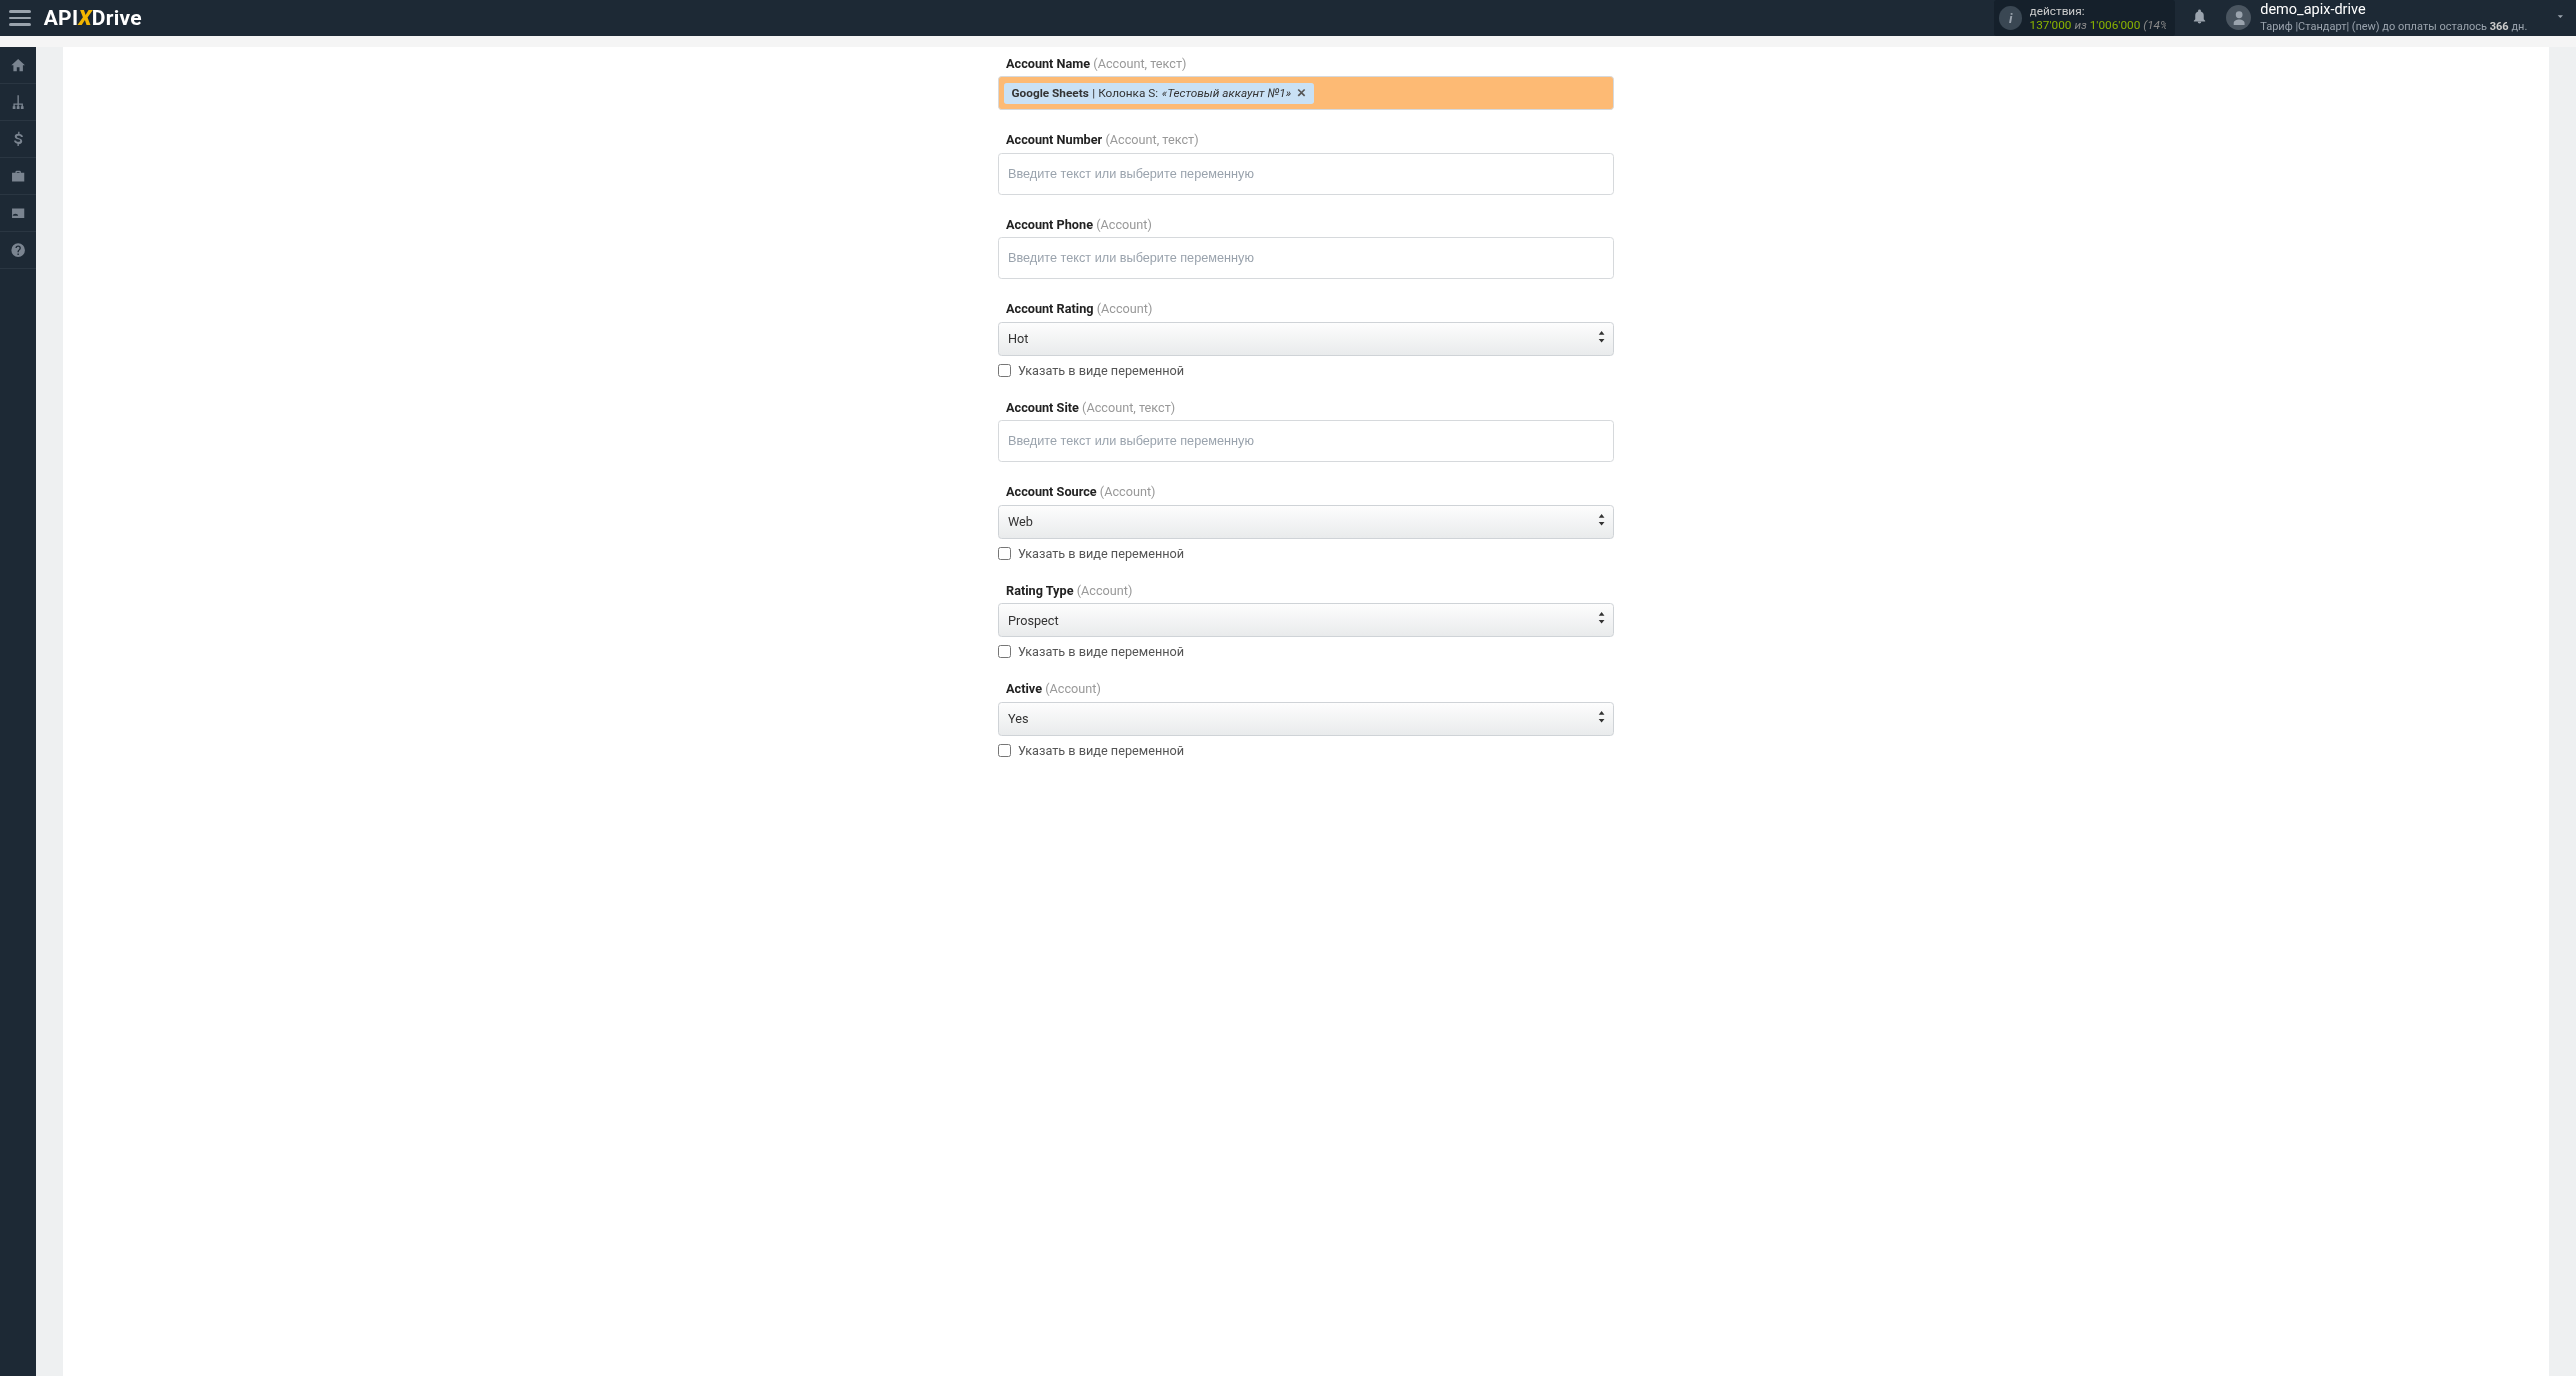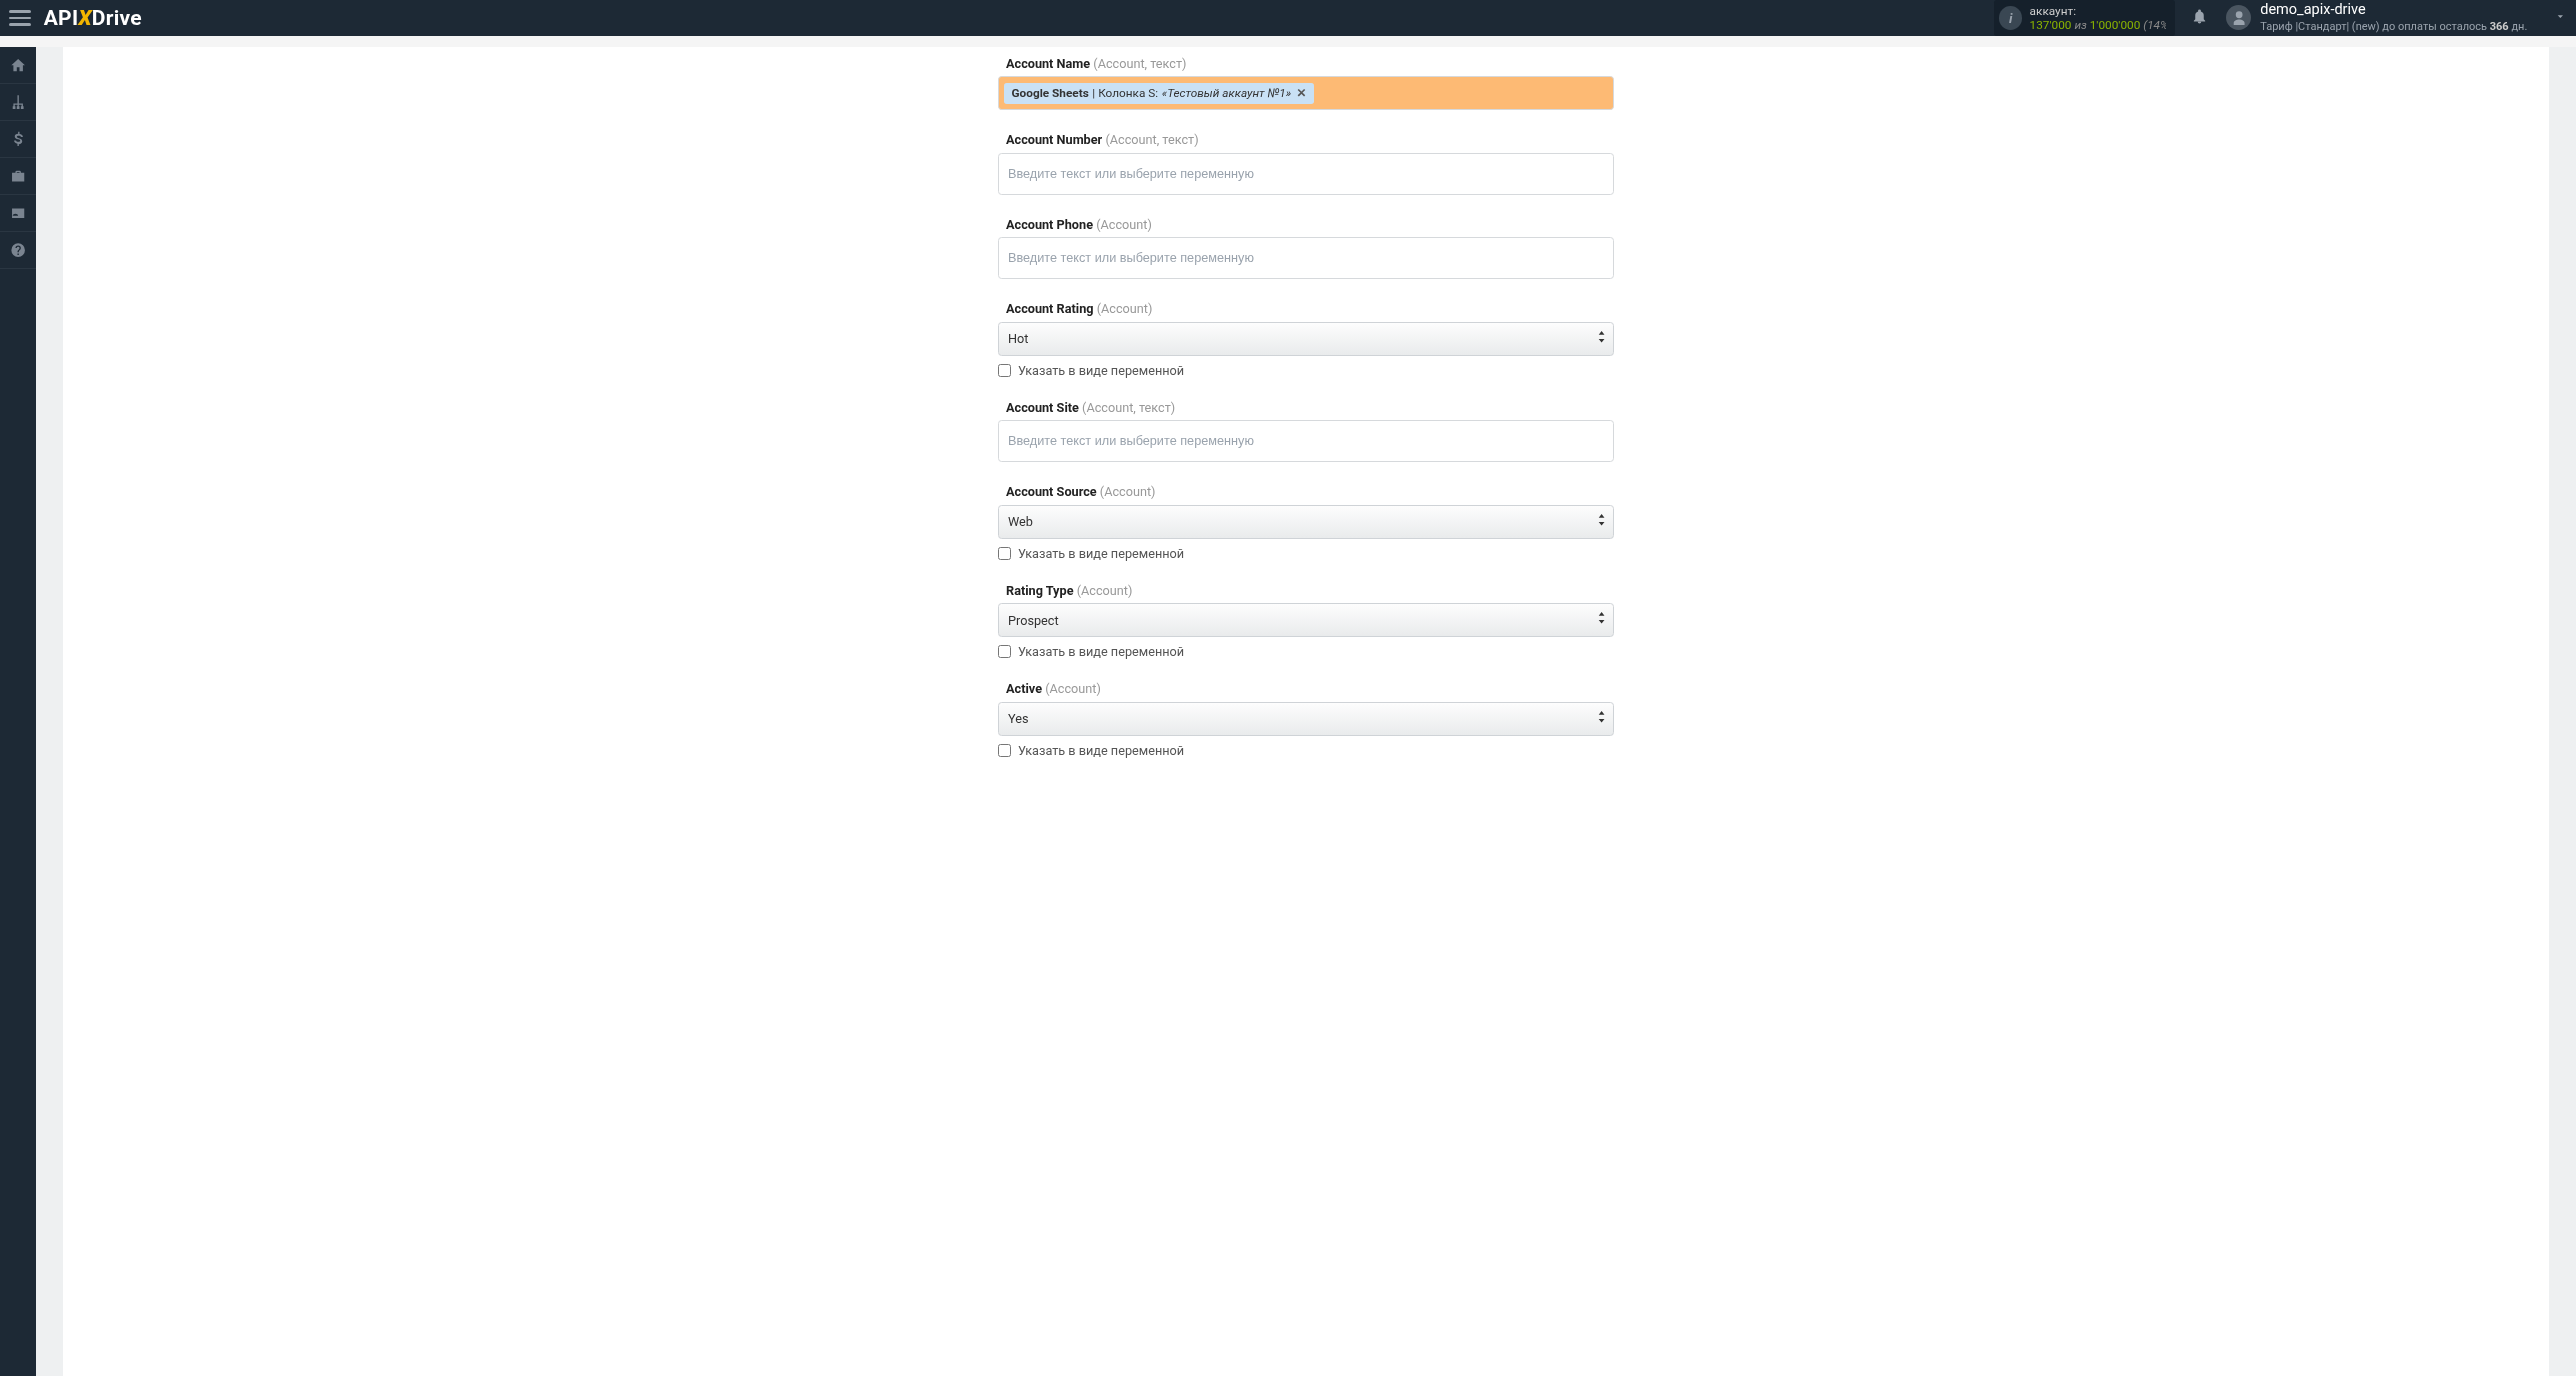--- a/index.html
+++ b/index.html
@@ -73,25 +73,25 @@
       <span></span>
       <span></span>
     </div>
   <div class="logo">
     <span class="api">API</span><span class="x">X</span><span class="drive">Drive</span>
   </div>
   <div class="topbar-spacer"></div>
   <div class="actions-box">
     <div class="info-circle">i</div>
     <div class="actions-text">
-      <div>аккаунт:</div>
+      <div>действия:</div>
       <div class="actions-line2">
         <span>137'000</span>
         <span class="of">из</span>
-        <span>1'000'000</span>
+        <span>1'006'000</span>
         <span class="of">(14%</span>
       </div>
     </div>
   </div>
   <div class="bell">
     <svg viewBox="0 0 24 24">
         <path d="M12 2a2 2 0 0 0-2 2v1.1A6 6 0 0 0 6 11v5l-2 2v1h16v-1l-2-2v-5a6 6 0 0 0-4-5.9V4a2 2 0 0 0-2-2zm0 20a2.5 2.5 0 0 0 2.5-2.5h-5A2.5 2.5 0 0 0 12 22z"></path>
       </svg>
   </div>
   <div class="user-block">

